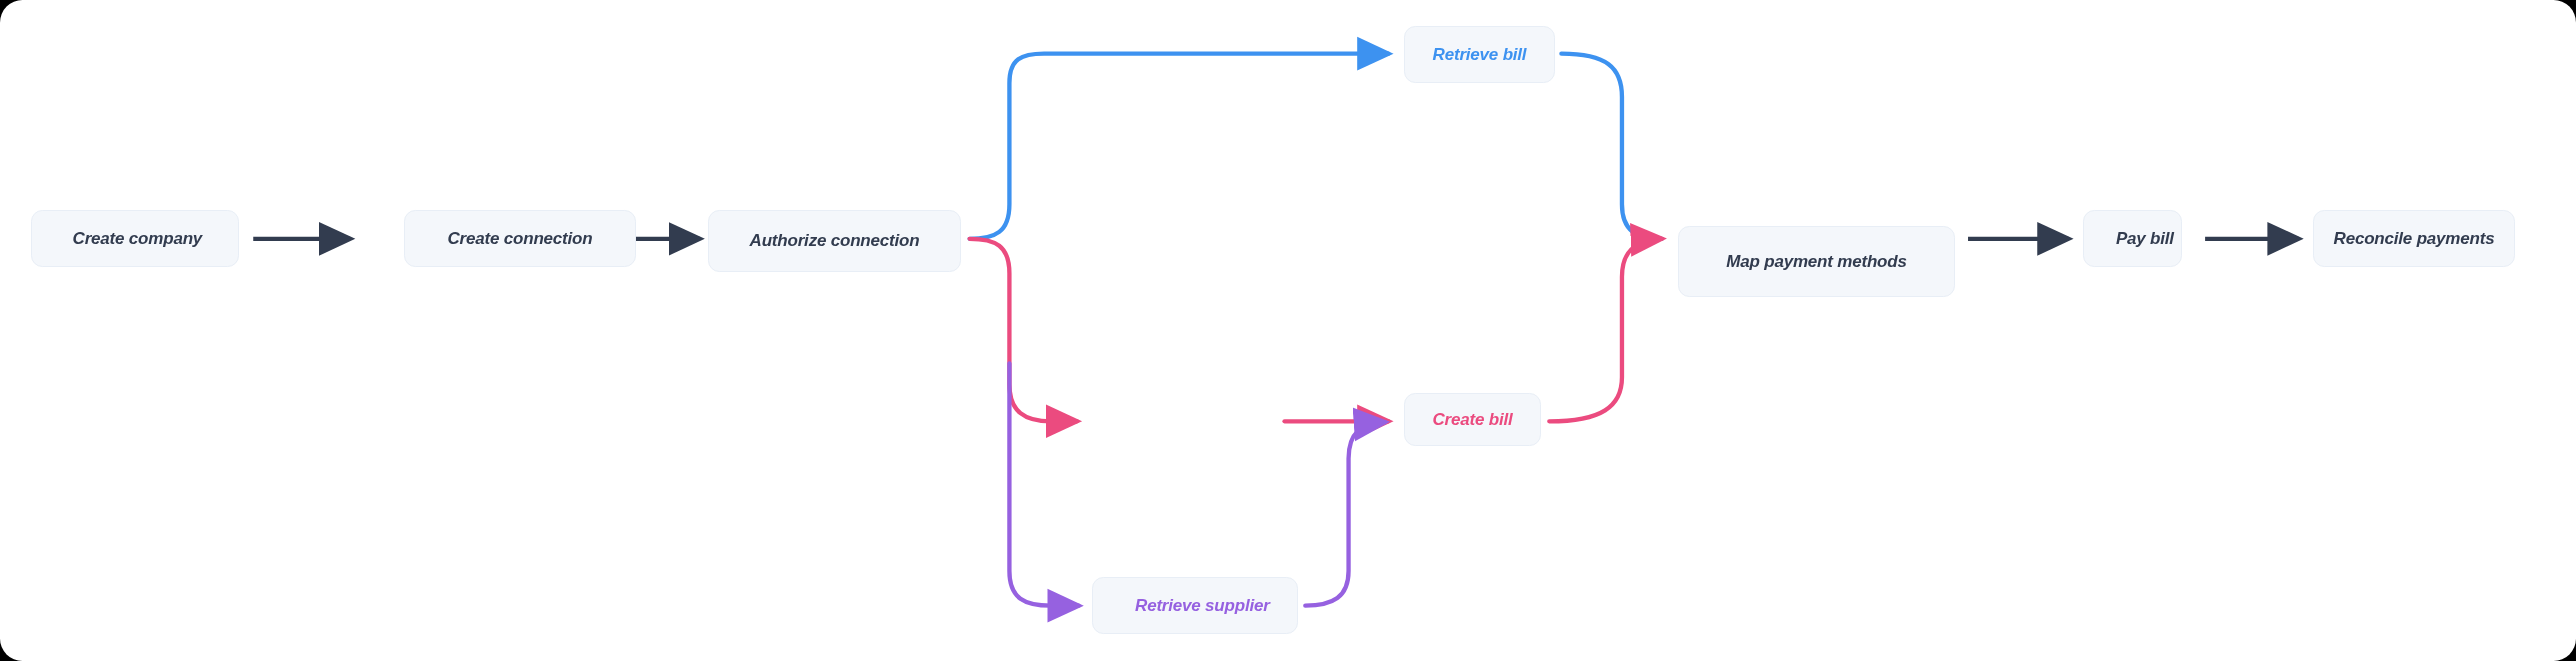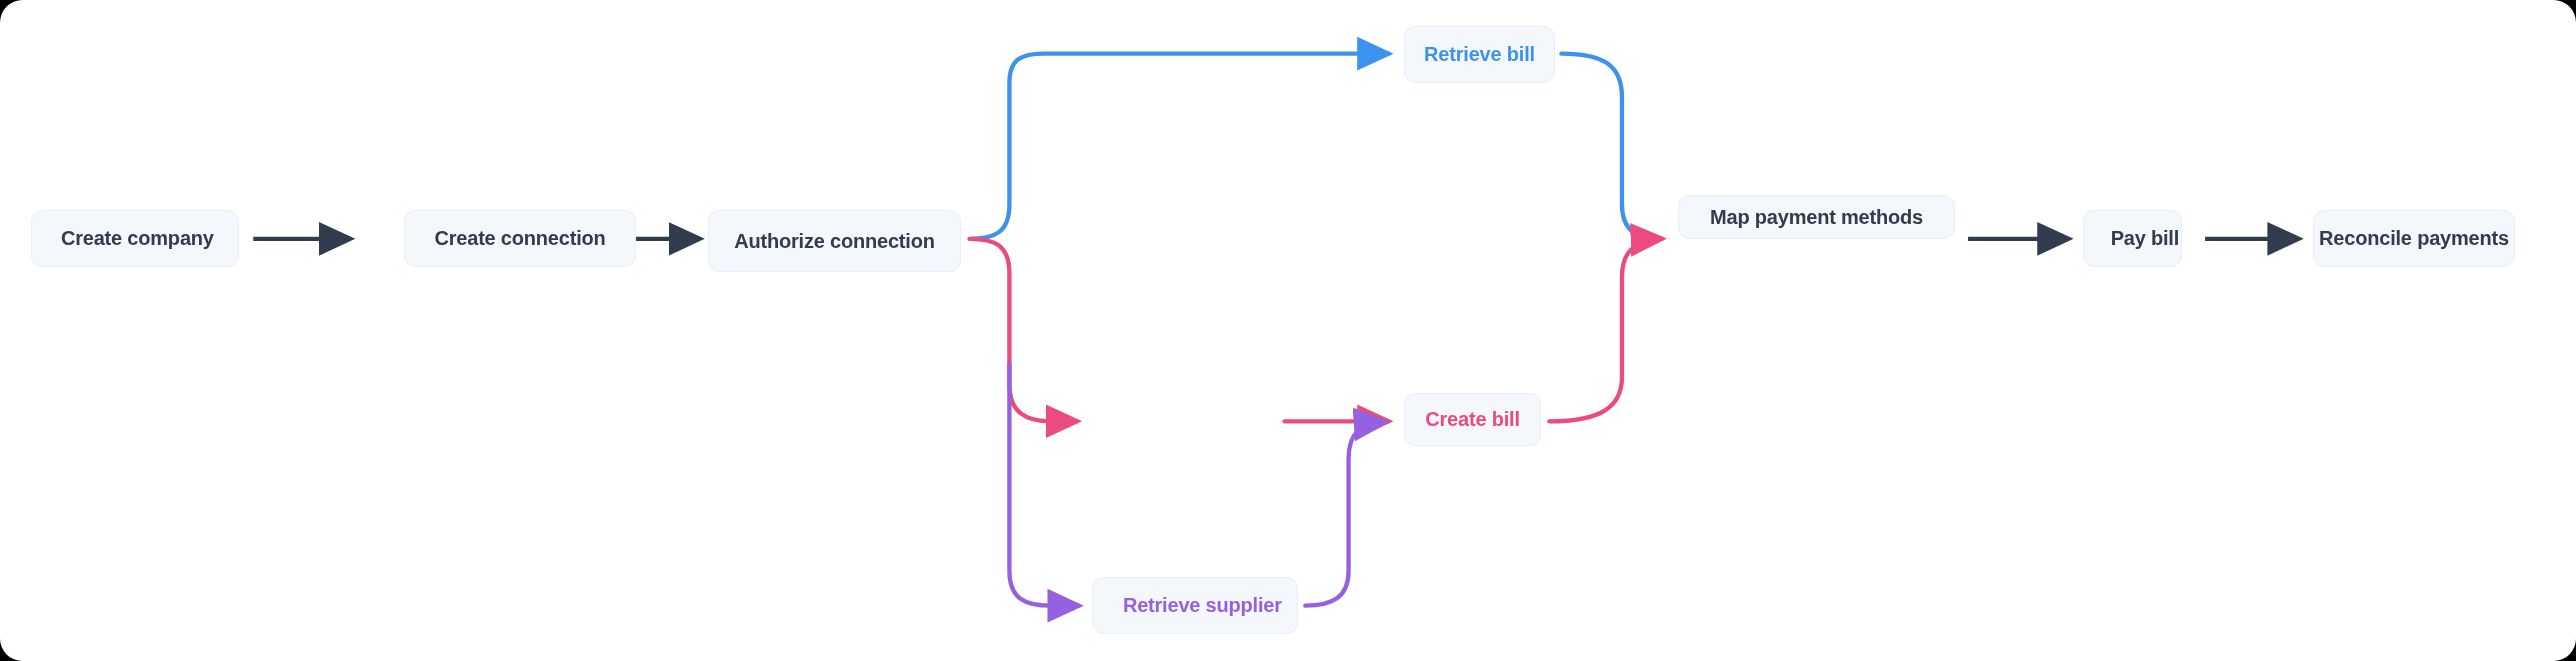--- a/index.html
+++ b/index.html
@@ -31,25 +31,26 @@
   .node {
     position: absolute;
     box-sizing: border-box;
     display: flex;
     align-items: center;
     justify-content: center;
     background: #f4f7fb;
     border: 0.9px solid #e8eef6;
     border-radius: 11.3px;
     font-weight: bold;
-    font-size: 20px;
+    font-size: 17px;
     letter-spacing: -0.2px;
     white-space: nowrap;
     padding: 0 17.3px;
     color: #323c4f;
+    font-style: italic;
   }
   .node.dark  { color: #323c4f; }
   .node.blue  { color: #3d92f0; }
   .node.pink  { color: #eb4b7f; }
   .node.purp  { color: #9661e0; padding-left: 32px; }
 </style>
 </head>
 <body>
 
 <div id="canvas">
@@ -111,21 +112,21 @@
 
 
   <div class="node pink" style="left:1404px; top:393px; width:137px; height:53px;">
     <span>Create bill</span>
   </div>
 
   <div class="node purp" style="left:1092px; top:577px; width:206px; height:57px;">
     <span>Retrieve supplier</span>
   </div>
 
-  <div class="node dark" style="left:1678px; top:195px; width:277px; height:44px;text-align:right;">
+  <div class="node dark" style="left:1678px; top:226px; width:277px; height:71px;text-align:right;">
     <span>Map payment methods</span>
   </div>
 
   <div class="node dark" style="left:2083px; top:210px; width:99px; height:57px;padding-left:42px;">
     <span>Pay bill</span>
   </div>
 
   <div class="node dark" style="left:2313px; top:210px; width:202px; height:57px;">
     <span>Reconcile payments</span>
   </div>

